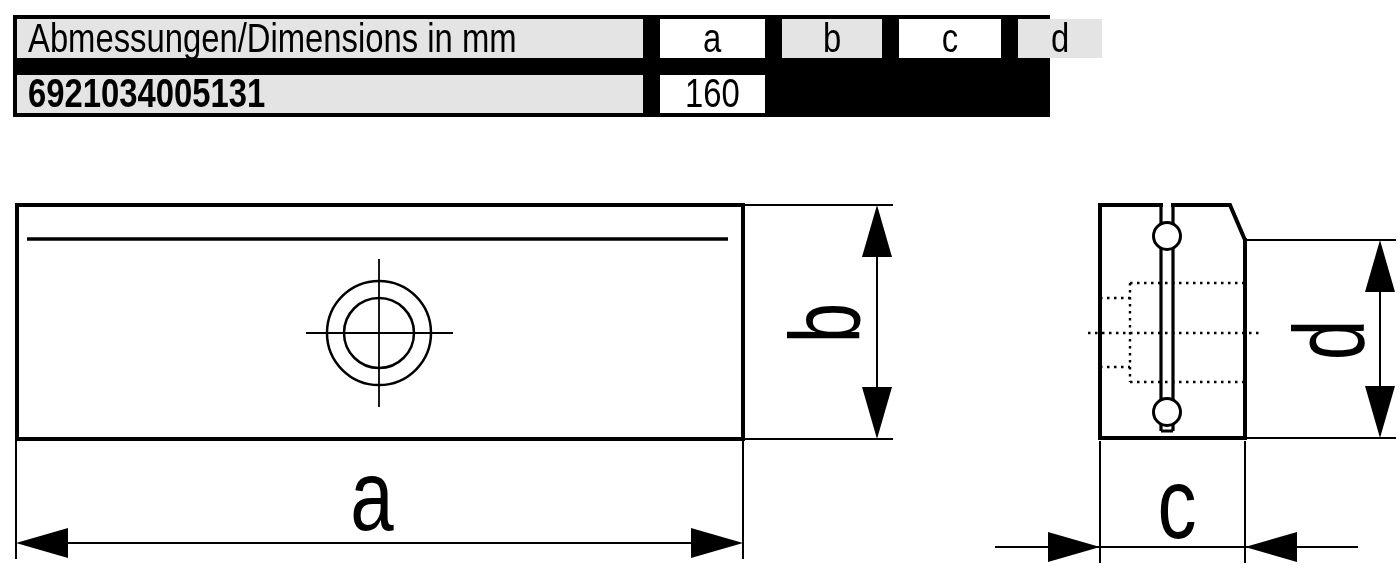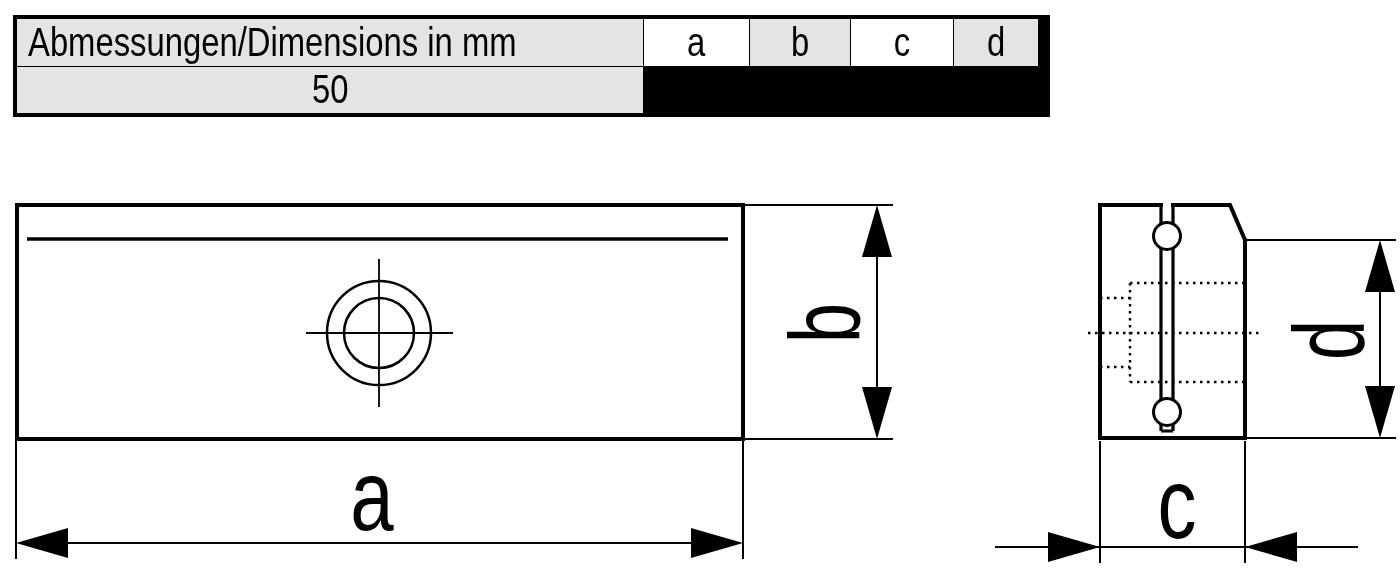--- a/index.html
+++ b/index.html
@@ -20,21 +20,21 @@
   .dim-table {
     position: absolute;
     left: 13px;
     top: 15px;
     width: 1037px;
     height: 102px;
     background: #000000;
     display: grid;
     grid-template-columns: 626px 105px 100px 102px 84px;
     grid-template-rows: 1fr 1fr;
-    gap: 1px;
+    gap: 17px;
     padding: 4px;
     box-sizing: border-box;
   }
   .cell {
     display: flex;
     align-items: center;
     justify-content: center;
     font-size: 40px;
     color: #000000;
     overflow: hidden;
@@ -78,22 +78,25 @@
     <div class="cell gray">
       <span class="squeeze">b</span>
     </div>
     <div class="cell white">
       <span class="squeeze">c</span>
     </div>
     <div class="cell gray">
       <span class="squeeze">d</span>
     </div>
 
-    <div class="cell gray">
-      <span class="squeeze">50</span>
+    <div class="cell gray left">
+      <span class="squeeze bold">6921034005131</span>
+    </div>
+    <div class="cell white">
+      <span class="squeeze">160</span>
     </div>
   </div>
 
   <svg class="drawing" width="1400" height="582" viewBox="0 0 1400 582">
 
     <g stroke="#000000" fill="none">
 
       <rect x="17" y="205" width="726" height="234" fill="#ffffff" stroke-width="4"></rect>
 
       <line x1="27" y1="239" x2="728" y2="239" stroke-width="3.5"></line>

